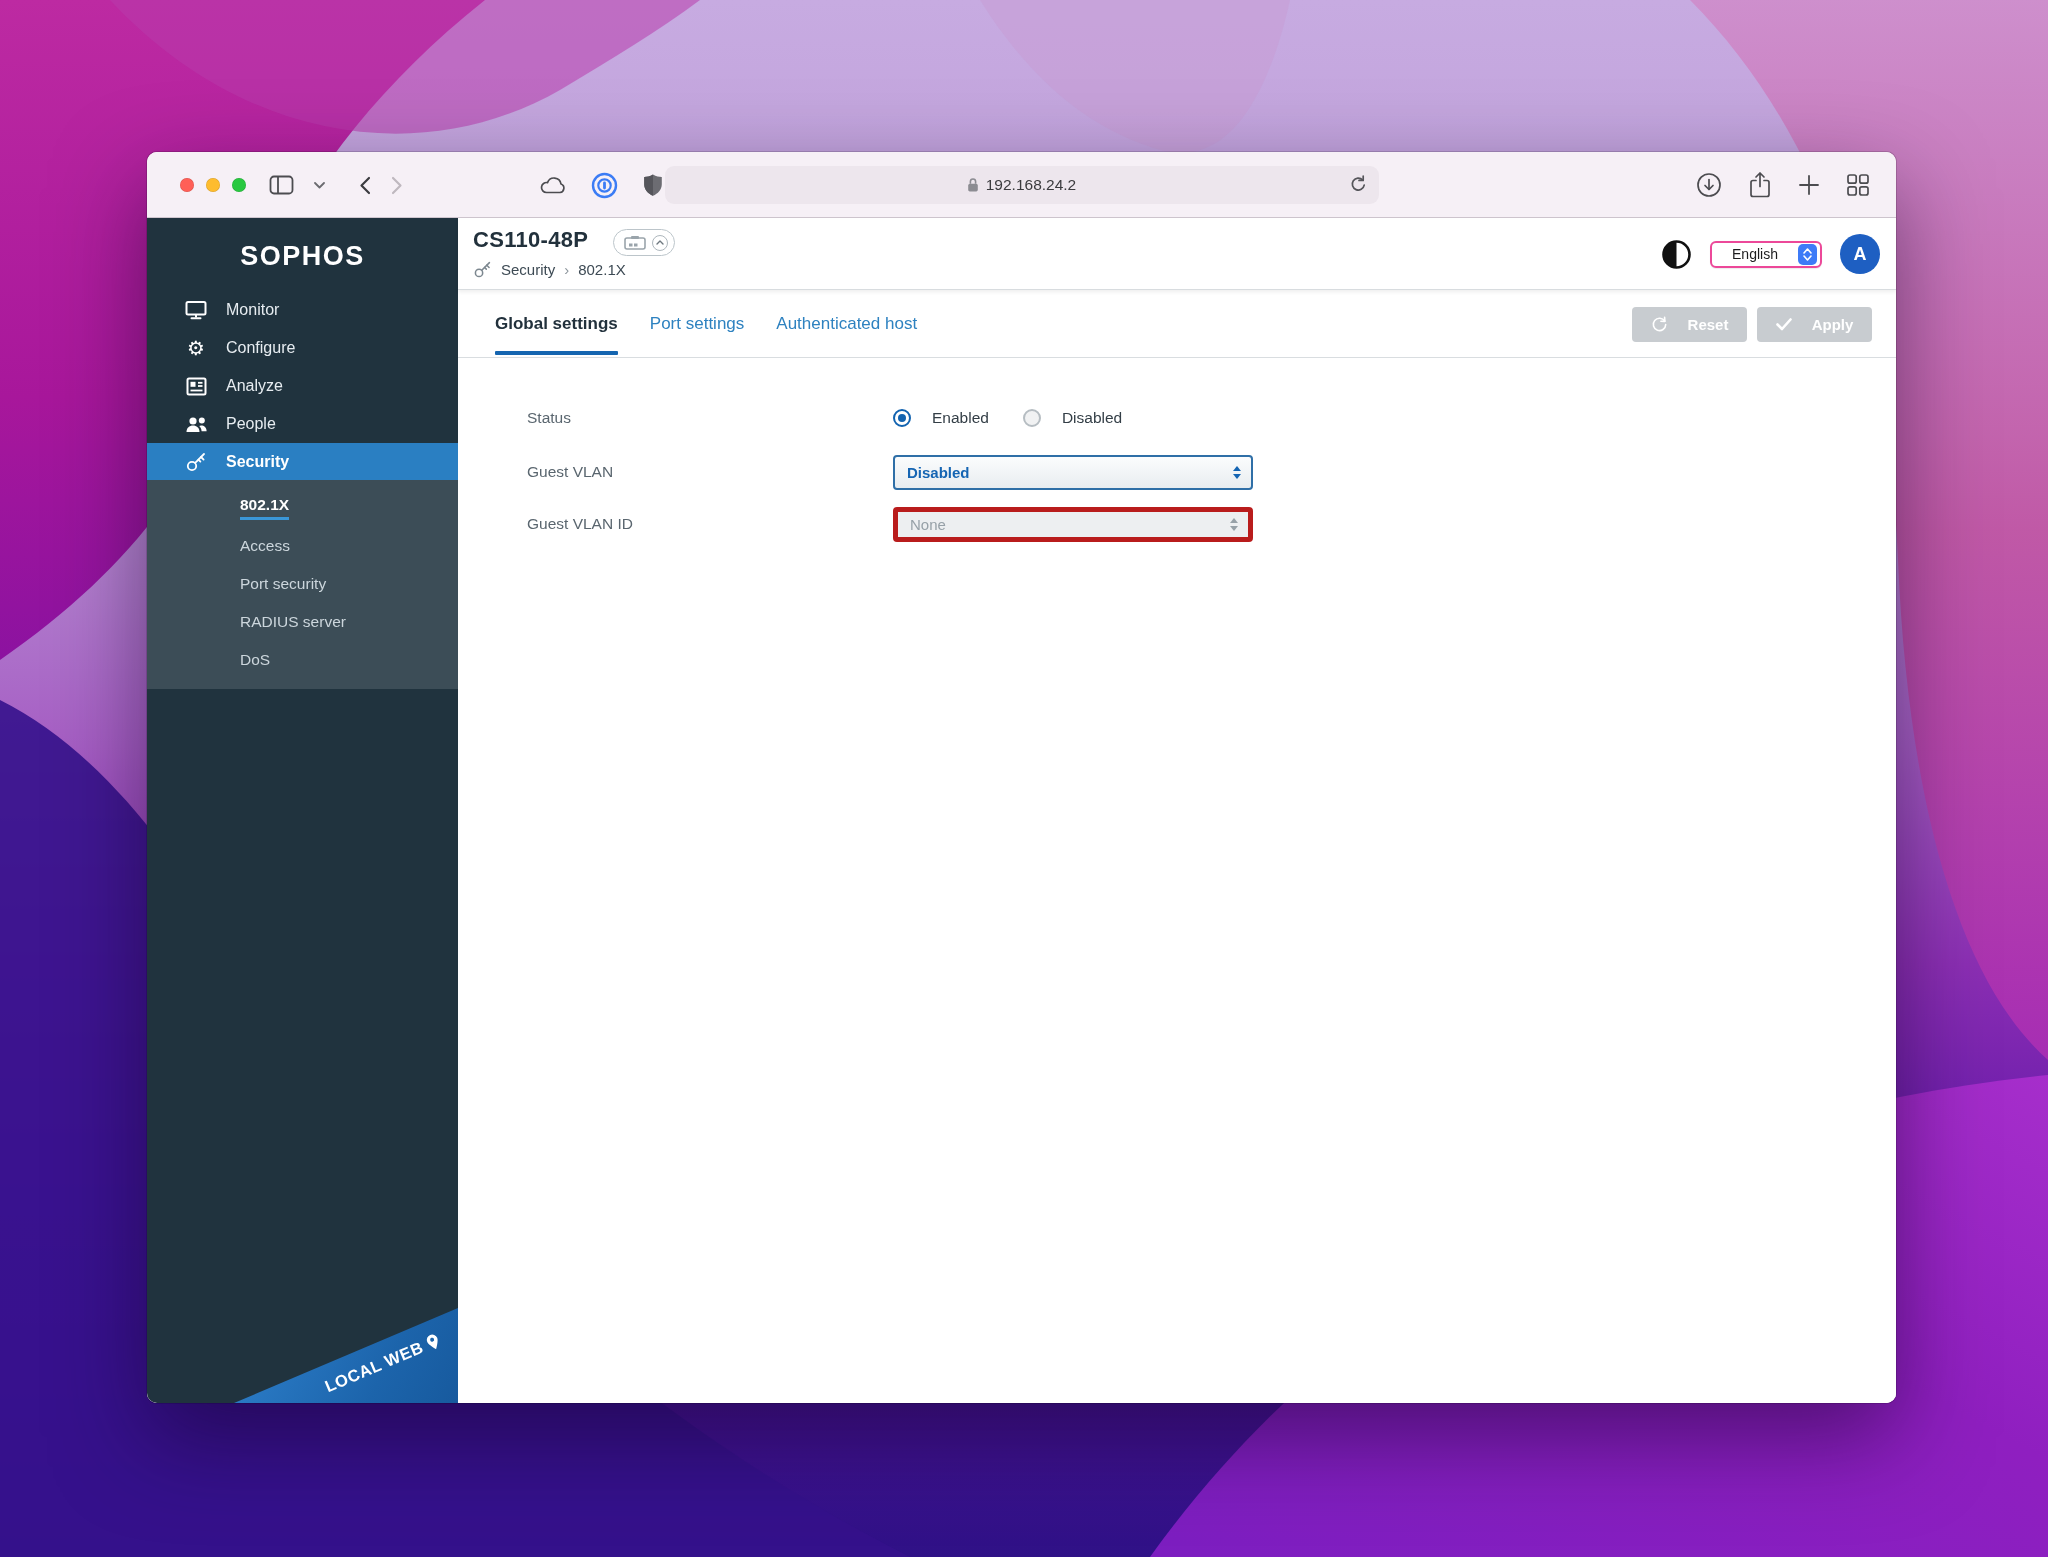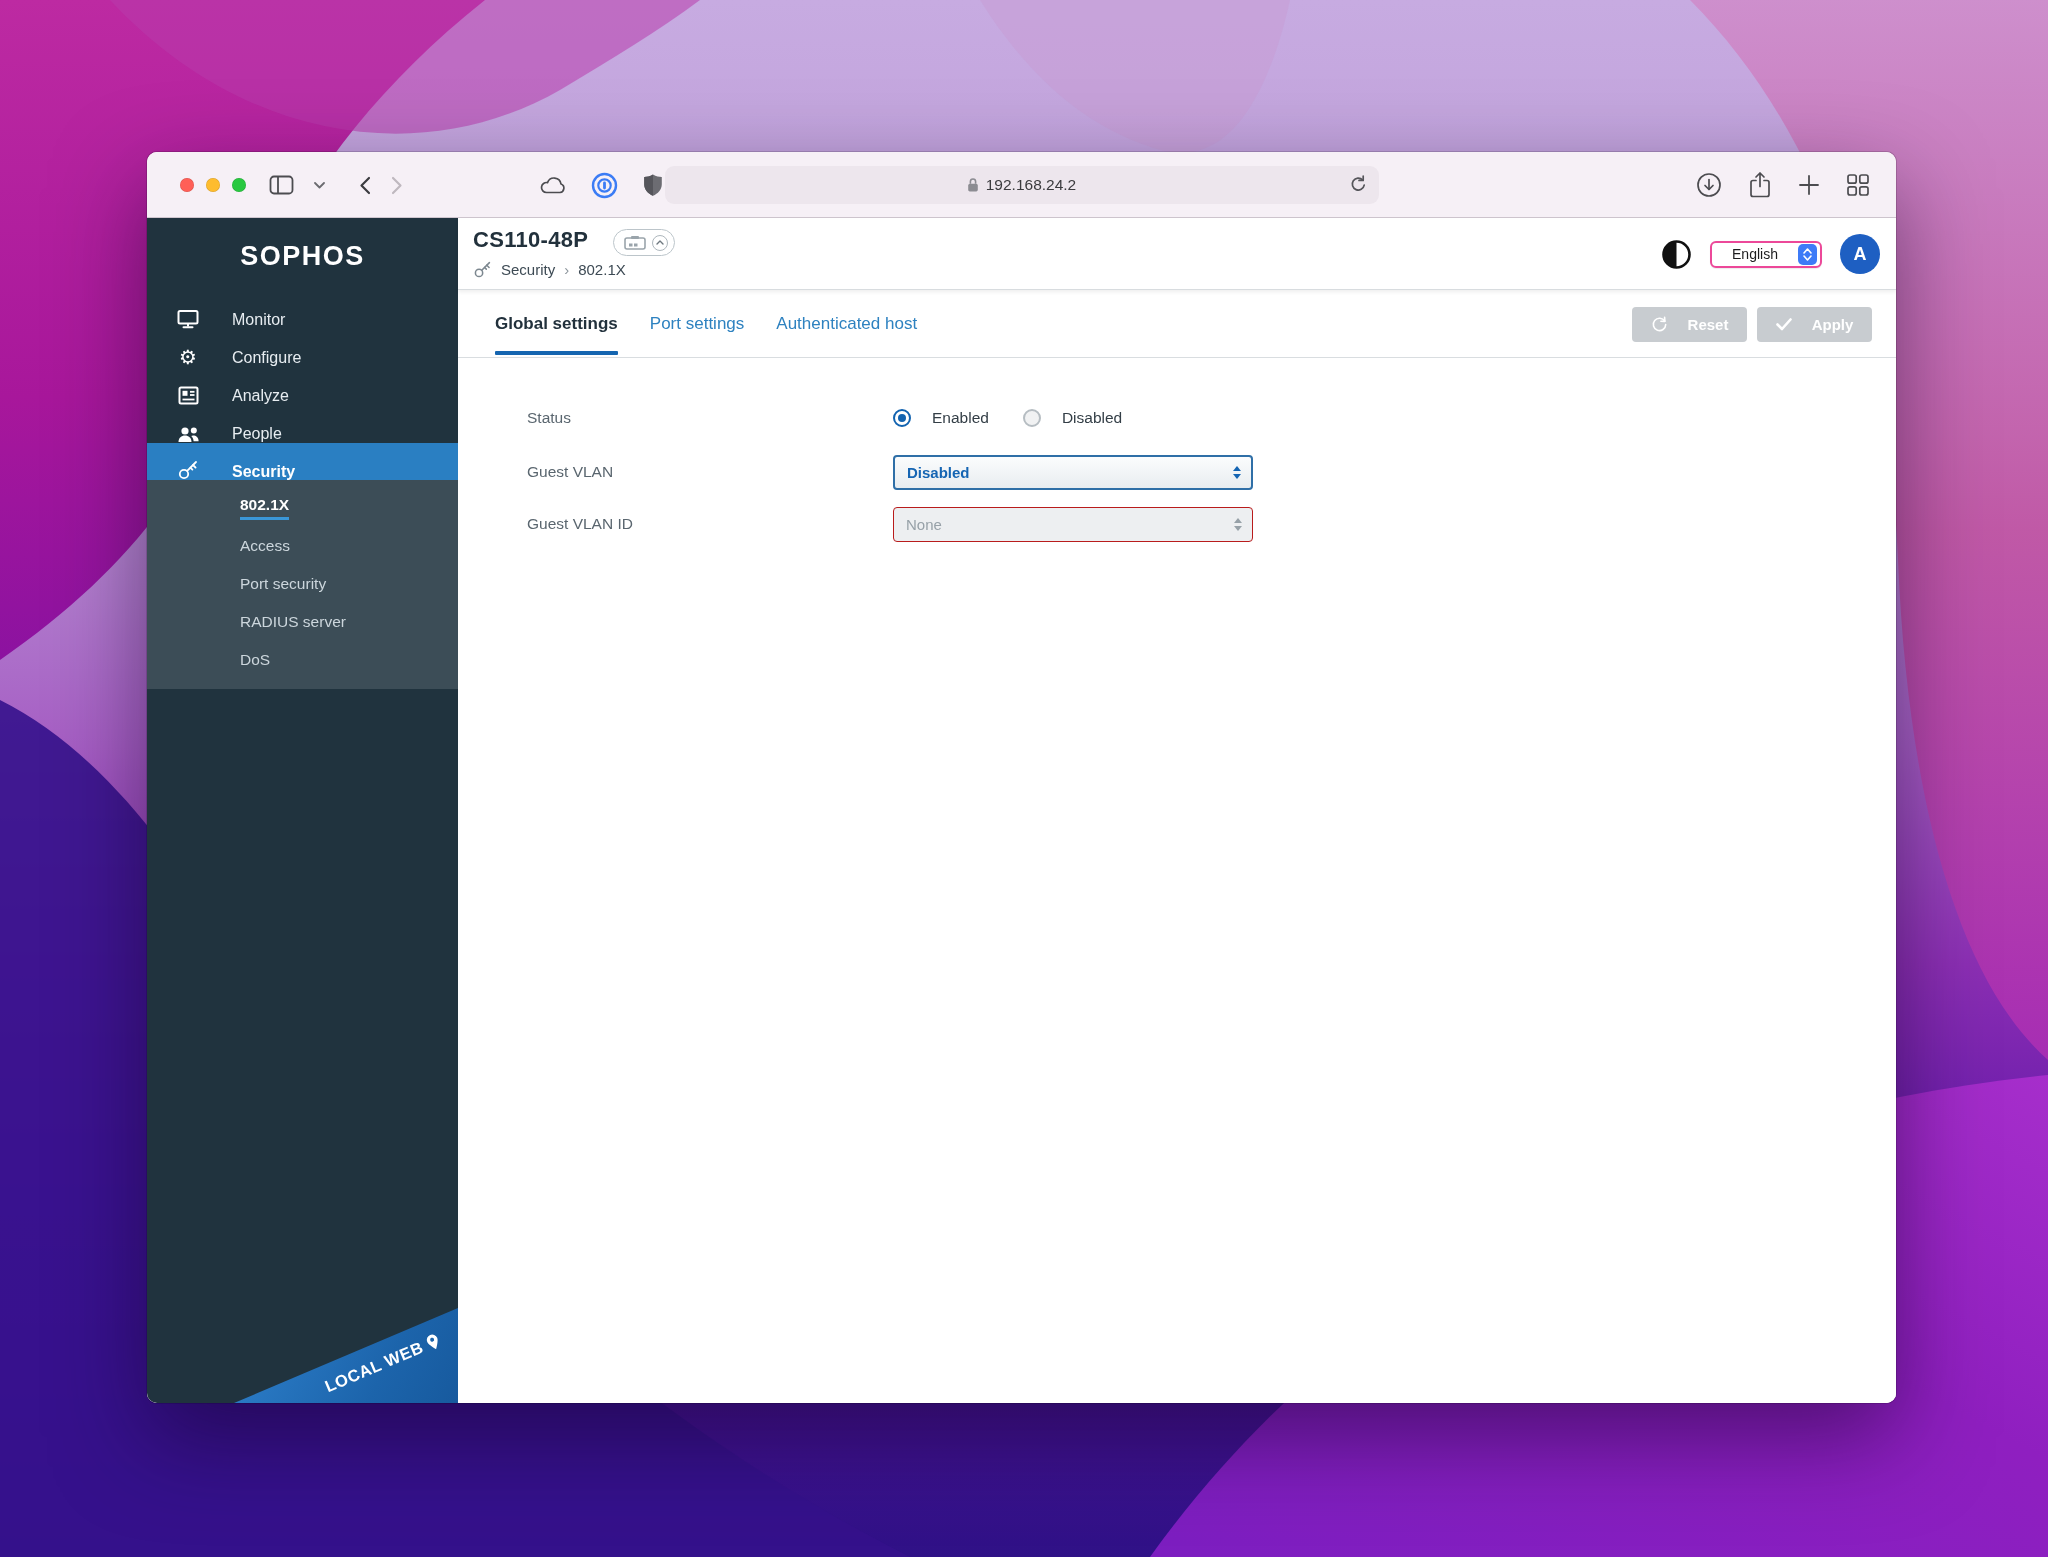--- a/index.html
+++ b/index.html
@@ -28,21 +28,21 @@
             background:#ede6ed; border-radius:9px; display:flex; align-items:center; justify-content:center; }
   .urlbar .utext { color:#3b3b3e; font-size:15.5px; margin-left:7px; }
   .urlbar .reload { position:absolute; right:11px; top:9px; }
 
   
   .appbody { position:absolute; left:0; top:66px; right:0; bottom:0; background:#fff; }
   .sidebar { position:absolute; left:0; top:0; width:311px; height:100%; background:#20333e; overflow:hidden; }
   .logo { position:absolute; top:23px; left:0; width:100%; text-align:center; color:#fff;
           font-size:27px; font-weight:700; letter-spacing:1.5px; }
   .nav { position:absolute; top:73px; left:0; width:100%; }
-  .nav-item { height:38px; display:flex; align-items:flex-end; padding-left:28px; gap:31px;
+  .nav-item { height:38px; display:flex; align-items:center; padding-left:36px; gap:17px;
               color:#e7edf1; font-size:16px; cursor:default; }
   .nav-item .nicon { width:26px; display:flex; justify-content:center; align-items:center; }
   .nav-item.active { background:#2a7fc2; color:#fff; font-weight:700; }
   .submenu { position:absolute; top:262px; left:0; width:100%; background:#3c4d57; padding:9px 0 10px 0; }
   .sub-item { height:38px; display:flex; align-items:center; padding-left:93px; color:#ccd6dc; font-size:15.5px; }
   .sub-item.active span { color:#fff; font-weight:700; border-bottom:3px solid #3a97d8; padding-bottom:3px; }
   .ribbon { position:absolute; left:0; bottom:0; width:311px; height:98px;
             background:linear-gradient(118deg,#3890de 0%,#1c64ab 75%,#175a9e 100%);
             clip-path:polygon(28% 100%, 100% 3%, 100% 100%); }
   .ribbon-text { position:absolute; right:14px; bottom:30px; transform:rotate(-23deg);
@@ -92,21 +92,21 @@
   .radio-opt { display:flex; align-items:center; gap:21px; font-size:15.5px; color:#333e46; }
   .radio { width:18px; height:18px; border-radius:50%; position:relative; }
   .radio.on { border:2px solid #1263b0; background:#fff; }
   .radio.on::after { content:""; position:absolute; left:3px; top:3px; width:8px; height:8px;
                      border-radius:50%; background:#1263b0; }
   .radio.off { border:2px solid #b6bdc2; background:#f1f2f3; }
   .select { width:360px; height:35px; border-radius:4px; position:relative; display:flex; align-items:center;
             padding-left:12px; font-size:15px; }
   .select.enabled { border:2px solid #2f6fa7; background:linear-gradient(#fbfcfd,#e8edf0);
                     color:#1565b3; font-weight:700; }
-  .select.disabled { border:1px solid #b91c1c; background:#edeff1; color:#97a1a8; }
+  .select.disabled { border:5px solid #b91c1c; background:#edeff1; color:#97a1a8; }
   .sel-arrows { position:absolute; right:10px; top:0; height:100%; display:flex; flex-direction:column;
                 justify-content:center; gap:3px; }
   .arr-up { width:0; height:0; border-left:4.5px solid transparent; border-right:4.5px solid transparent;
             border-bottom:5.5px solid currentColor; }
   .arr-dn { width:0; height:0; border-left:4.5px solid transparent; border-right:4.5px solid transparent;
             border-top:5.5px solid currentColor; }
   .glyph { font-family:"DejaVu Sans",sans-serif; }
 </style>
 </head>
 <body>

